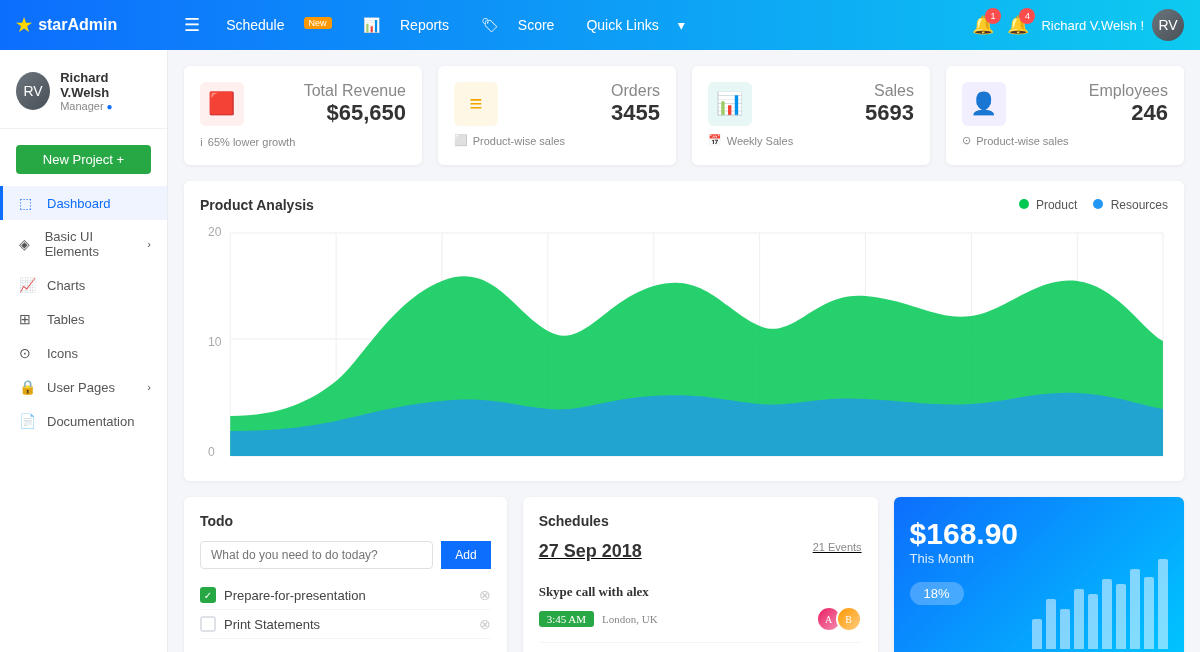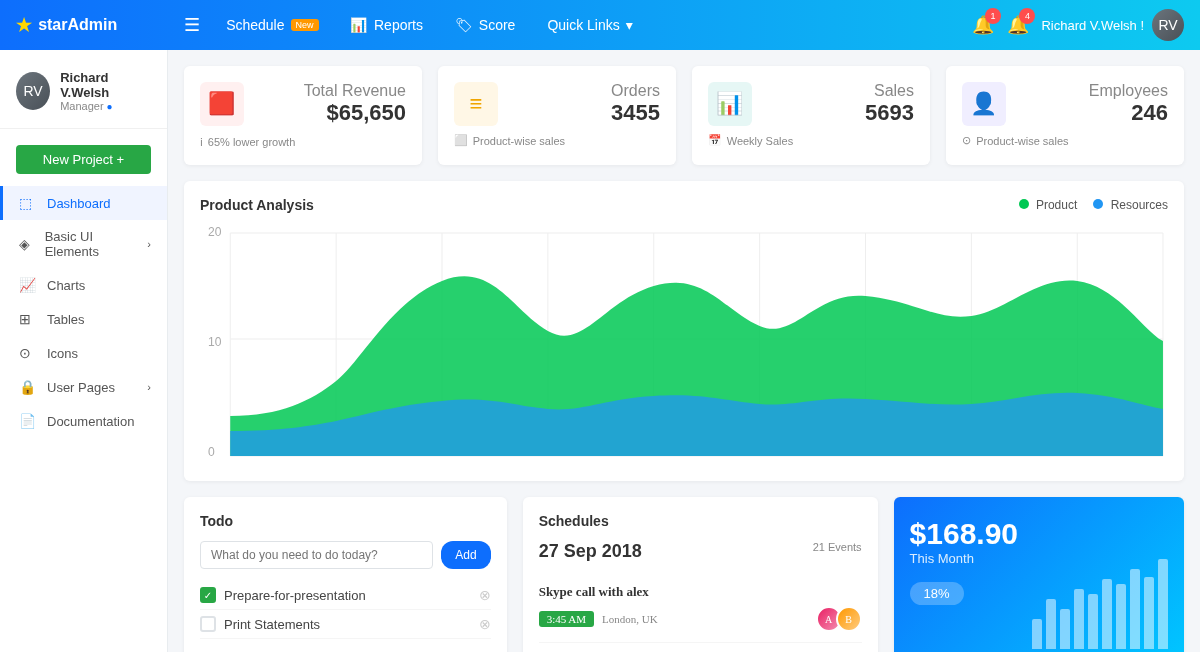--- a/index.html
+++ b/index.html
@@ -26,22 +26,22 @@
     }
     .topnav .logo-star { color: #ffd700; font-size: 18px; }
     .topnav .nav-items {
       display: flex;
       align-items: center;
       gap: 4px;
       flex: 1;
     }
     .topnav .nav-item {
       display: flex;
-      align-items: center;
-      gap: 6px;
+      align-items: flex-start;
+      gap: 19px;
       padding: 6px 14px;
       border-radius: 4px;
       cursor: pointer;
       font-size: 14px;
       color: white;
       position: relative;
     }
     .topnav .hamburger { margin-right: 12px; cursor: pointer; font-size: 18px; }
     .topnav .right-section {
       display: flex;
@@ -261,21 +261,21 @@
       border-radius: 4px;
       padding: 6px 10px;
       font-size: 12px;
       color: #888;
       outline: none;
     }
     .add-btn {
       background: #0d6efd;
       color: white;
       border: none;
-      border-radius: 12px;
+      border-radius: 0;
       padding: 6px 14px;
       font-size: 12px;
       cursor: pointer;
     }
     .todo-item {
       display: flex;
       align-items: center;
       gap: 8px;
       padding: 6px 0;
       font-size: 13px;
@@ -305,20 +305,21 @@
       background: white;
       border-radius: 6px;
       padding: 16px;
       box-shadow: 0 1px 4px rgba(0,0,0,0.06);
     }
     .schedules-header {
       display: flex;
       justify-content: space-between;
       align-items: flex-start;
       margin-bottom: 12px;
+      text-decoration: underline;
     }
     .schedules-date { font-size: 18px; font-weight: 700; color: #333; }
     .events-badge {
       font-size: 11px;
       color: #888;
     }
     .schedule-item { padding: 10px 0; border-bottom: 1px solid #f5f5f5; font-family: Liberation Serif, serif; }
     .schedule-item-title { font-size: 13px; font-weight: 600; color: #333; margin-bottom: 6px; }
     .schedule-item-meta {
       display: flex;

